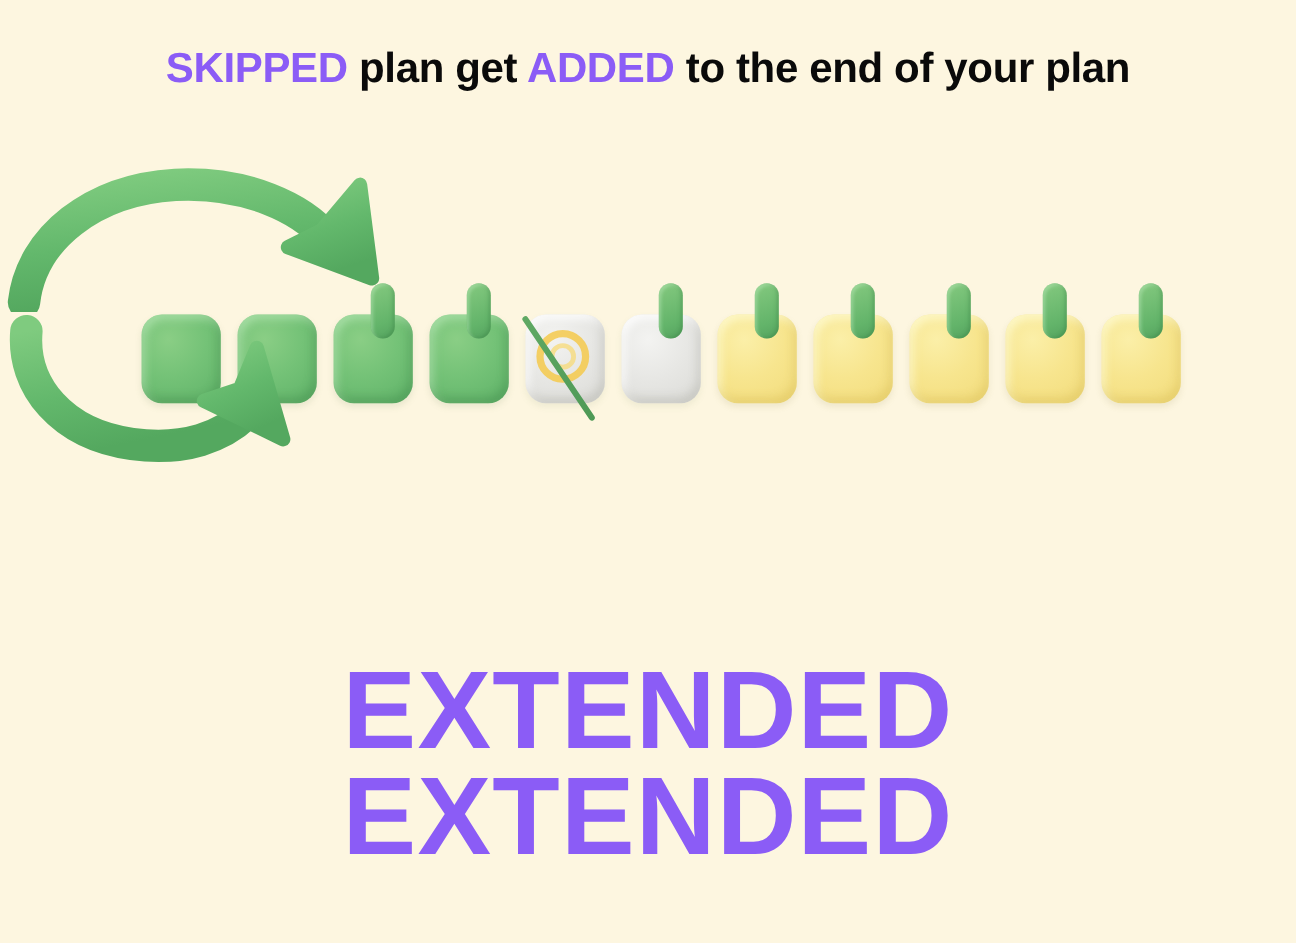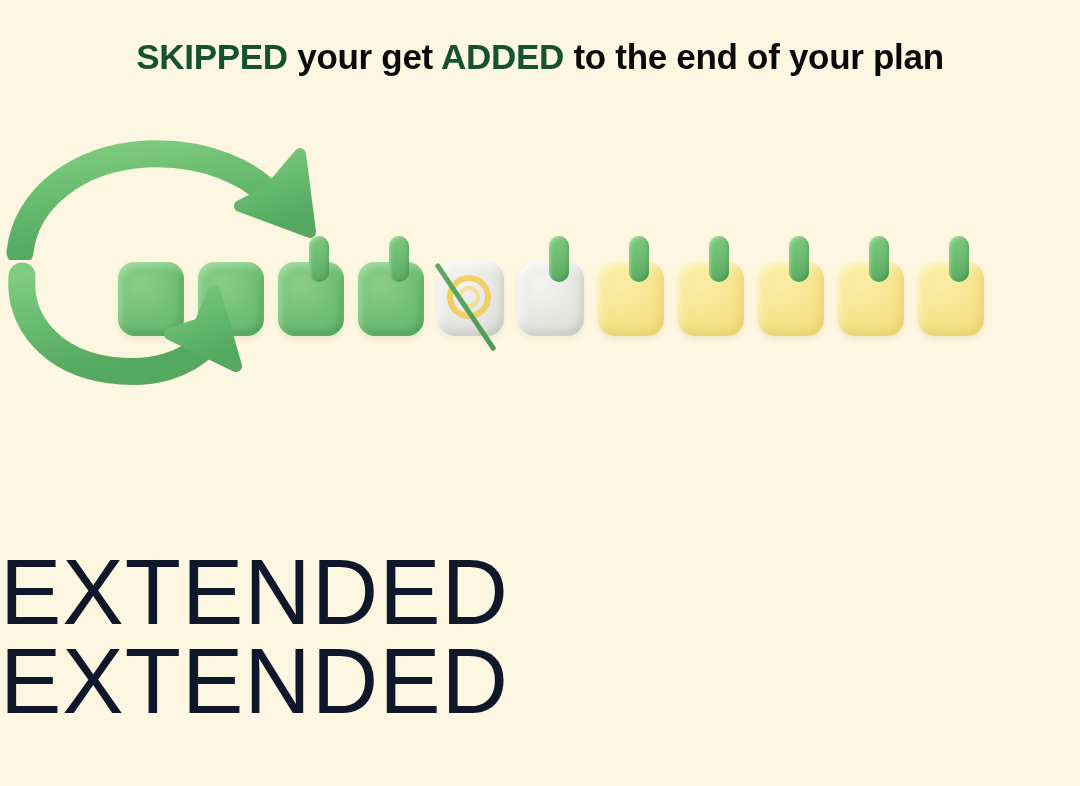--- a/index.html
+++ b/index.html
@@ -28,21 +28,21 @@
     top: 36px;
     width: 1080px;
     text-align: center;
     font-size: 35px;
     font-weight: bold;
     letter-spacing: -0.3px;
     color: #0a0a0a;
     white-space: nowrap;
     line-height: 1.2;
   }
-  #headline .hl-accent { color: #14532d; }
+  #headline .hl-accent { color: #8b5cf6; }
   #headline span { display: inline; }
 
   
   #illustration {
     position: absolute;
     left: 0;
     top: 140px;
     width: 1080px;
     height: 320px;
   }
@@ -171,38 +171,38 @@
   }
   #arrow-top-wrap { left: 438px; top: 0px; width: 340px; height: 120px; }
   #arrow-bottom-wrap { left: 430px; top: 190px; width: 330px; height: 130px; }
 
   
   #big-title {
     position: absolute;
     left: 0;
     top: 548px;
     width: 1080px;
-    text-align: left;
-    color: #0f172a;
+    text-align: center;
+    color: #8b5cf6;
     font-size: 92px;
-    font-weight: normal;
+    font-weight: bold;
     line-height: 0.97;
     letter-spacing: 1px;
   }
   #big-title .tl {
     display: block;
   }
 </style>
 </head>
 <body>
 
 <div id="poster">
 
   <div id="headline">
-    <span class="hl-accent">SKIPPED</span><span> your get </span><span class="hl-accent">ADDED</span><span> to the end of your plan</span>
+    <span class="hl-accent">SKIPPED</span><span> plan get </span><span class="hl-accent">ADDED</span><span> to the end of your plan</span>
   </div>
 
   <div id="illustration">
 
     <div id="arrow-top-wrap">
       <svg class="arrow-svg" width="340" height="120" viewBox="0 0 340 120" xmlns="http://www.w3.org/2000/svg">
         <defs>
           <linearGradient id="agTop" x1="0" y1="0" x2="0.3" y2="1">
             <stop offset="0%" stop-color="#7FCB7F"></stop>
             <stop offset="55%" stop-color="#63B86C"></stop>

